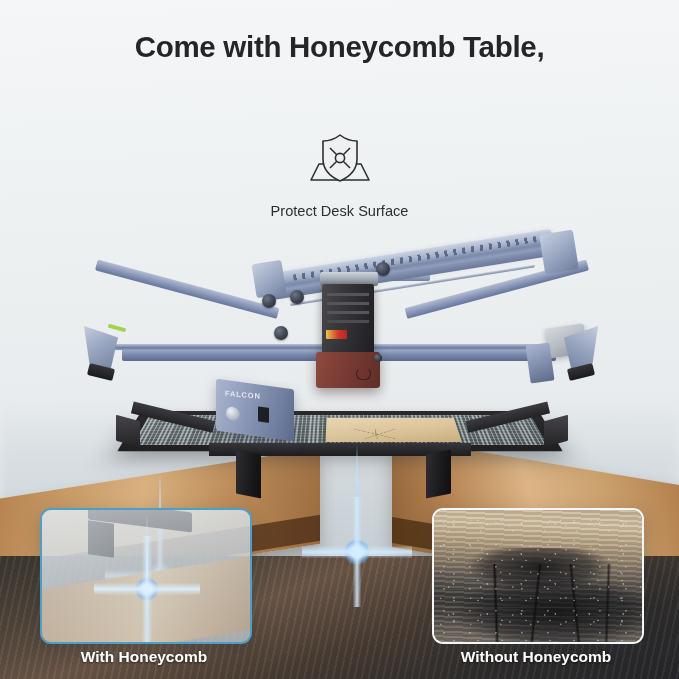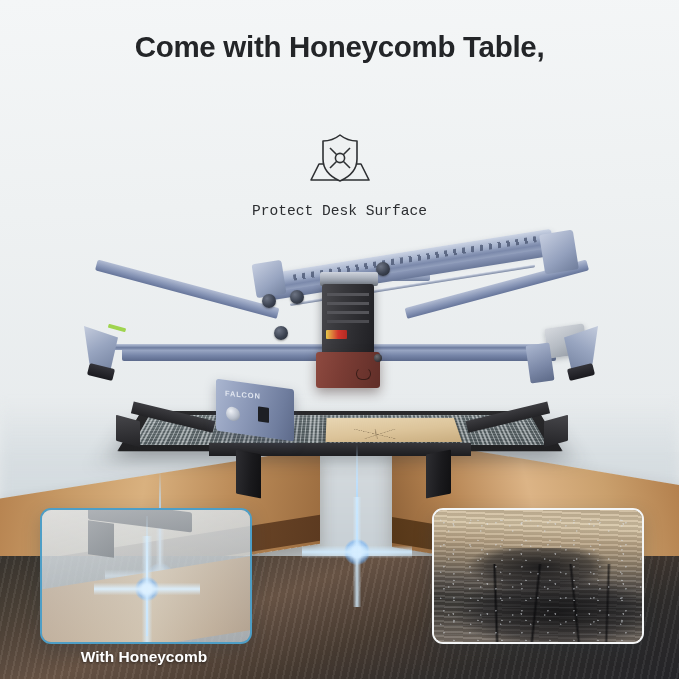--- a/index.html
+++ b/index.html
@@ -47,21 +47,20 @@
   .headline .l2 { display: block; }
 
   
   .features {
     position: absolute;
     left: 0; top: 128px;
     width: 679px;
     display: flex;
     justify-content: center;
     gap: 34px;
-    font-family: Liberation Mono, monospace;
   }
   .feature {
     display: flex;
     flex-direction: column;
     align-items: center;
     width: 250px;
   }
   .feature-icon { height: 62px; display: flex; align-items: flex-end; justify-content: center; }
   .feature-label {
     margin-top: 13px;
@@ -683,16 +682,17 @@
 
     <div class="card right">
       <div class="rc-wood"></div>
       <div class="rc-char"></div>
       <div class="rc-cracks"></div>
       <div class="rc-speck"></div>
     </div>
     <div class="card-shadow" style="left:432px;top:508px;width:212px;height:136px;"></div>
 
     <div class="card-caption cl">With Honeycomb</div>
+    <div class="card-caption cr">Without Honeycomb</div>
 
   </div>
 
 </div>
 
 </body></html>

